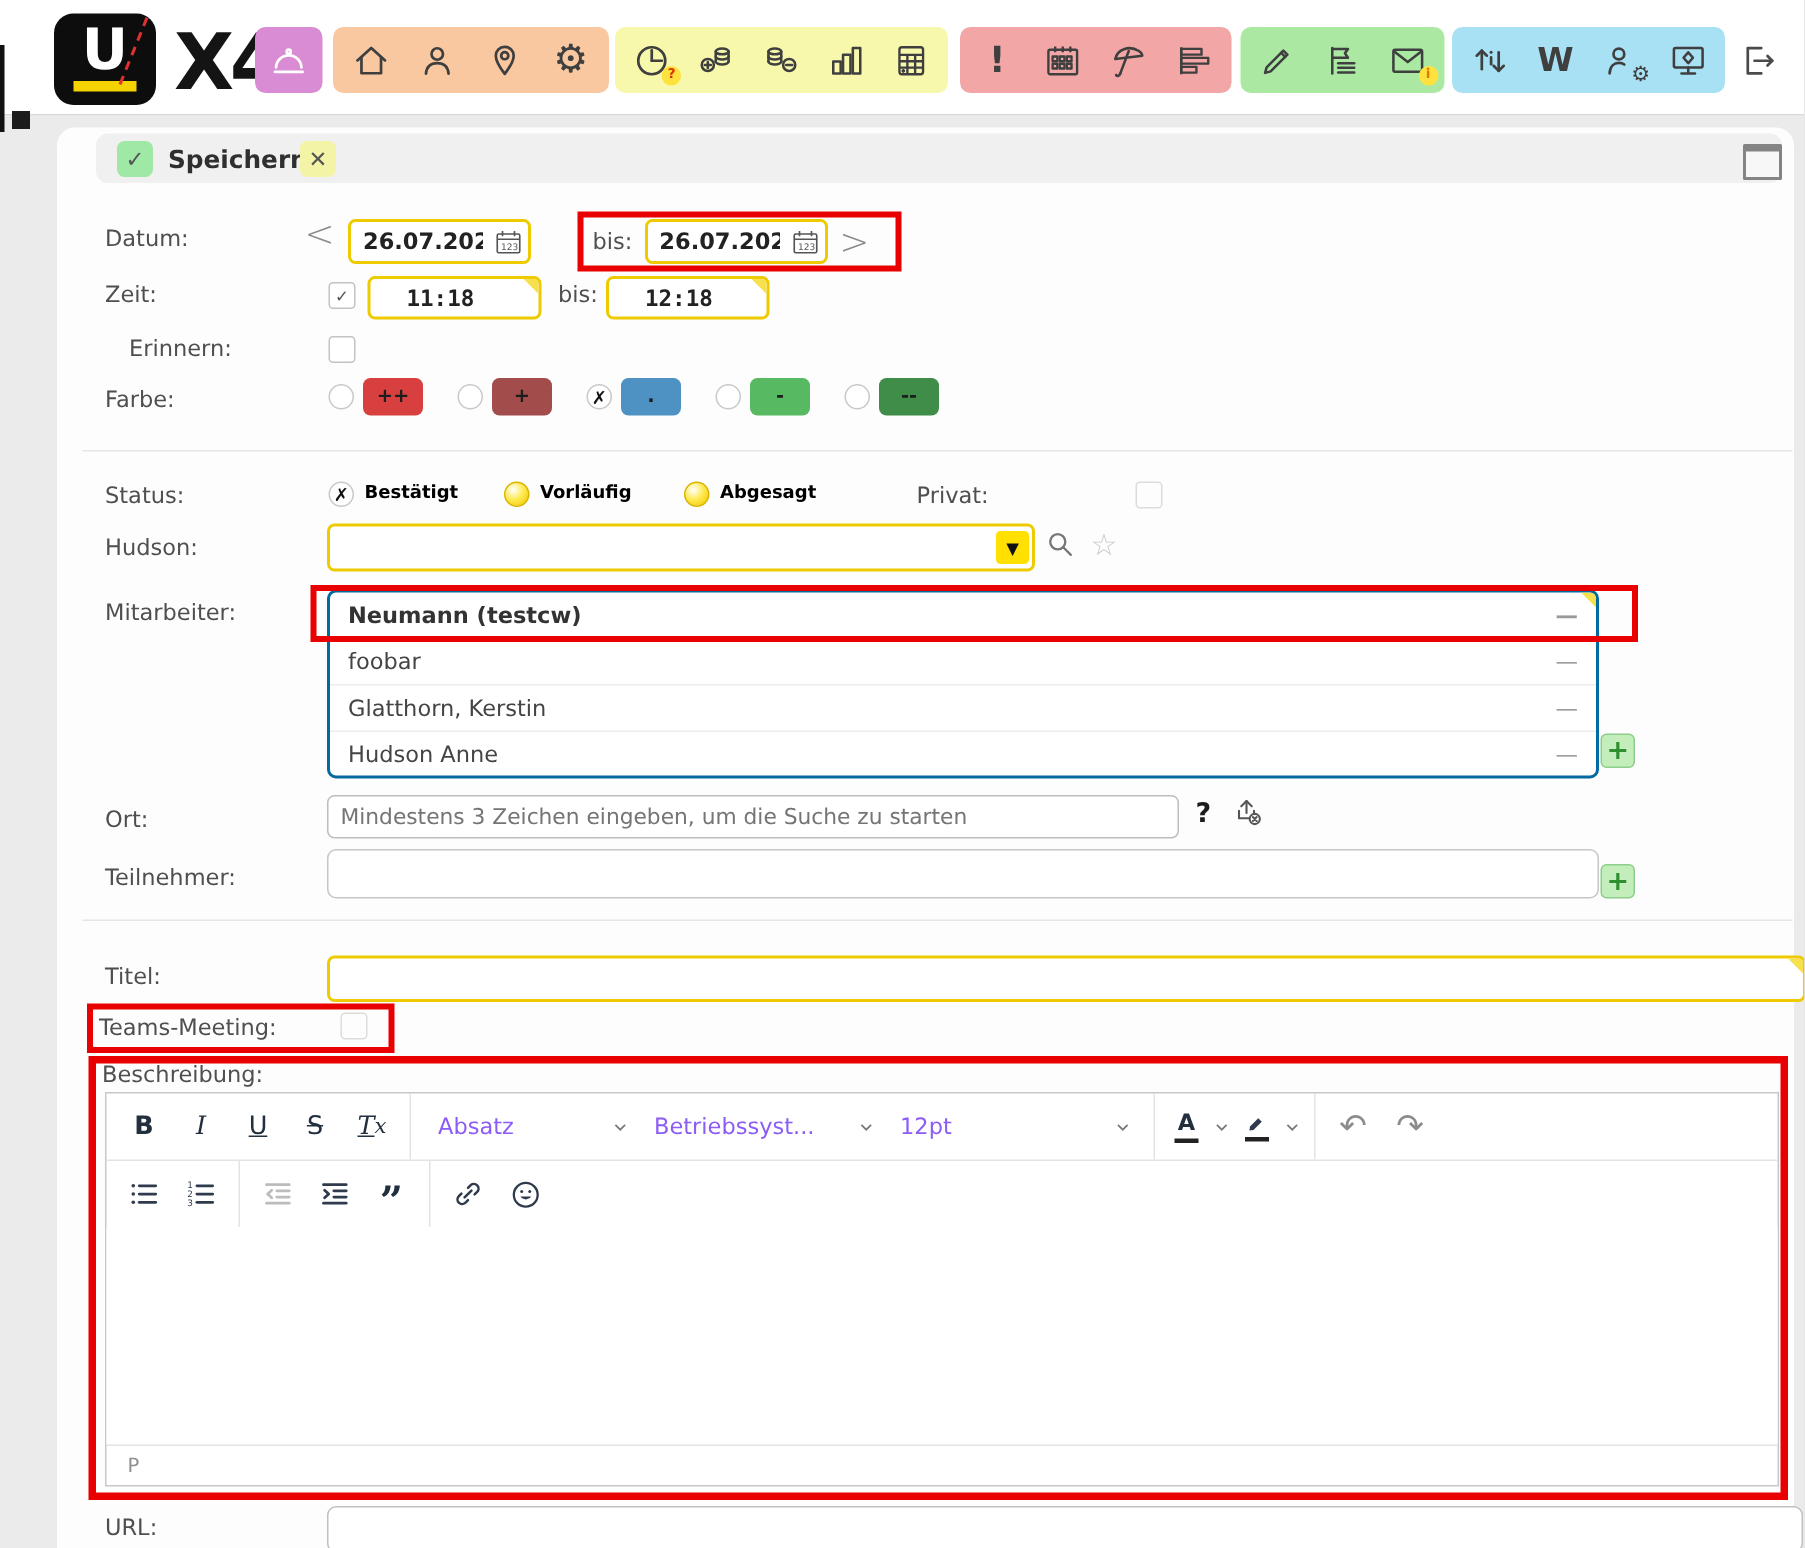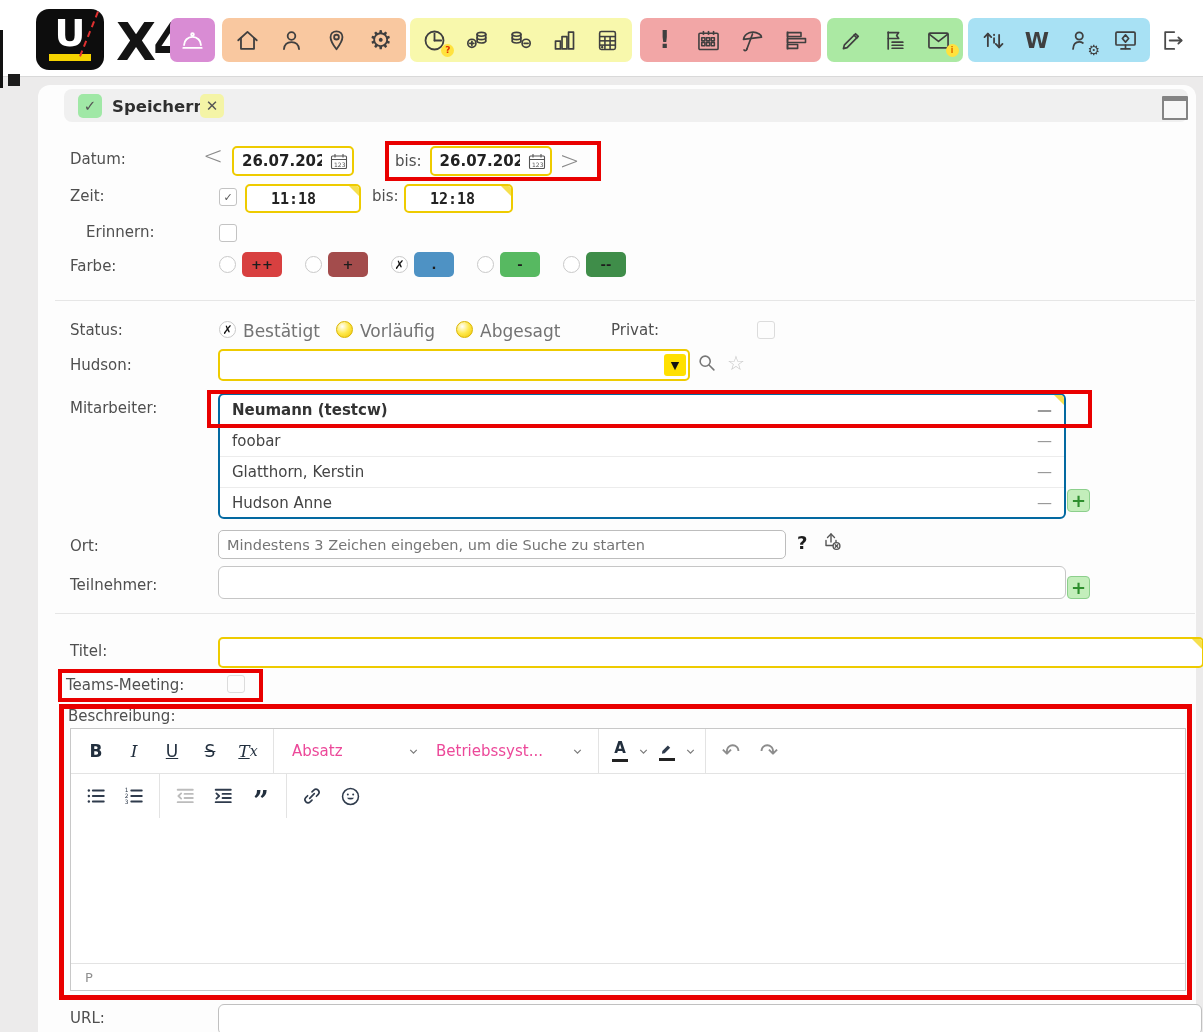--- a/index.html
+++ b/index.html
@@ -43,21 +43,21 @@
   .cb.faint{border-color:#dcdcdc;background:#fdfdfd;}
   .radio{position:absolute;width:17px;height:17px;border:1px solid #c9c9c9;border-radius:50%;background:#fff;box-sizing:border-box;
          display:flex;align-items:center;justify-content:center;font-size:12px;font-weight:bold;color:#111;}
   .radio.ball{background:radial-gradient(circle at 35% 30%, #ffffff 0%, #ffe94d 48%, #efc400 100%);border-color:#d9b400;}
   .farberow{position:absolute;display:flex;gap:23px;align-items:center;}
   .fpair{display:flex;align-items:center;gap:6px;}
   .fpair .radio{position:static;flex:none;}
   .swatch{width:40px;height:25px;border-radius:5px;display:flex;align-items:center;justify-content:center;
           font-size:13px;font-weight:bold;color:#1d1d1d;}
   .divider{position:absolute;left:55px;width:1140px;height:0;border-top:1px solid #e6e6e6;}
-  .statlbl{position:absolute;font-size:17px;font-weight:400;color:#737373;}
+  .statlbl{position:absolute;font-size:12px;font-weight:700;color:#000000;}
   .ddbtn{width:22px;height:22px;background:#ffe000;border-radius:3px;display:flex;align-items:center;justify-content:center;
          font-size:11px;color:#111;margin-right:2px;}
   .listbox{position:absolute;border:2px solid #0369a1;border-radius:6px;background:#fff;overflow:hidden;}
   .lrow{height:30px;display:flex;align-items:center;padding:0 12px;border-bottom:1px solid #ececec;font-size:15px;color:#444;justify-content:space-between;}
   .lrow:last-child{border-bottom:none;}
   .dash{color:#9a9a9a;font-size:15px;}
   .plusbtn{position:absolute;width:21px;height:21px;background:#c3eebb;border:1px solid #8ccf8c;border-radius:4px;color:#2e8f2e;
            font-size:18px;font-weight:bold;display:flex;align-items:center;justify-content:center;line-height:1;}
   .redbox{position:absolute;border:4px solid #e90000;box-sizing:border-box;}
   .redbox.thick{border-width:5px;}
@@ -69,21 +69,21 @@
   .erow{display:flex;align-items:stretch;height:44px;flex:none;}
   .erow2{border-top:1px solid #e3e3e3;}
   .egrp{display:flex;align-items:center;padding:0 8px;gap:4px;border-right:1px solid #e3e3e3;}
   .egrp:last-child{border-right:none;}
   .ebtn{min-width:34px;height:34px;display:flex;align-items:center;justify-content:center;font-size:17px;color:#222f3e;border-radius:3px;}
   .ebtn.bold{font-weight:bold;}
   .ebtn.ital{font-style:italic;font-family:"DejaVu Serif","Liberation Serif",serif;}
   .ebtn.und{text-decoration:underline;}
   .ebtn.strike{text-decoration:line-through;}
   .clearfmt{font-style:italic;font-family:"DejaVu Serif",serif;text-decoration:underline;}
-  .eselect{display:flex;align-items:center;justify-content:space-between;height:34px;padding:0 6px 0 10px;font-size:15px;color:#ec4899;gap:20px;}
+  .eselect{display:flex;align-items:center;justify-content:space-between;height:34px;padding:0 6px 0 10px;font-size:15px;color:#8b5cf6;gap:20px;}
   .chevsvg{width:13px;height:13px;flex:none;}
   .fc{display:flex;flex-direction:column;align-items:center;justify-content:center;width:26px;height:30px;}
   .fc .fcletter{font-size:15px;font-weight:bold;color:#222f3e;line-height:1.1;}
   .fc .fcbar{width:16px;height:3px;background:#222;margin-top:2px;}
   .histbtn{font-size:22px;color:#8c8c8c;min-width:34px;height:34px;display:flex;align-items:center;justify-content:center;}
   .quoteg{font-family:"DejaVu Serif","Liberation Serif",serif;font-size:27px;font-weight:bold;color:#222f3e;line-height:0.6;padding-top:12px;}
   .econtent{flex:1;background:#fff;}
   .estatus{height:26px;border-top:1px solid #e3e3e3;display:flex;align-items:center;padding:0 14px;font-size:13px;color:#8f8f8f;flex:none;}
 </style>
 </head>
@@ -467,20 +467,26 @@
           <svg class="chevsvg" viewBox="0 0 24 24" fill="none" stroke="#7a7a7a" stroke-width="2.2">
               <polyline points="6,9 12,15 18,9"></polyline>
             </svg>
         </span>
         <span class="eselect" style="width:148px;">
           <span>Betriebssyst...</span>
           <svg class="chevsvg" viewBox="0 0 24 24" fill="none" stroke="#7a7a7a" stroke-width="2.2">
               <polyline points="6,9 12,15 18,9"></polyline>
             </svg>
         </span>
+        <span class="eselect" style="width:155px;">
+          <span>12pt</span>
+          <svg class="chevsvg" viewBox="0 0 24 24" fill="none" stroke="#7a7a7a" stroke-width="2.2">
+              <polyline points="6,9 12,15 18,9"></polyline>
+            </svg>
+        </span>
       </div>
       <div class="egrp">
         <span class="fc">
           <span class="fcletter">A</span>
           <span class="fcbar"></span>
         </span>
         <svg class="chevsvg" viewBox="0 0 24 24" fill="none" stroke="#7a7a7a" stroke-width="2.2">
             <polyline points="6,9 12,15 18,9"></polyline>
           </svg>
         <span class="fc">

